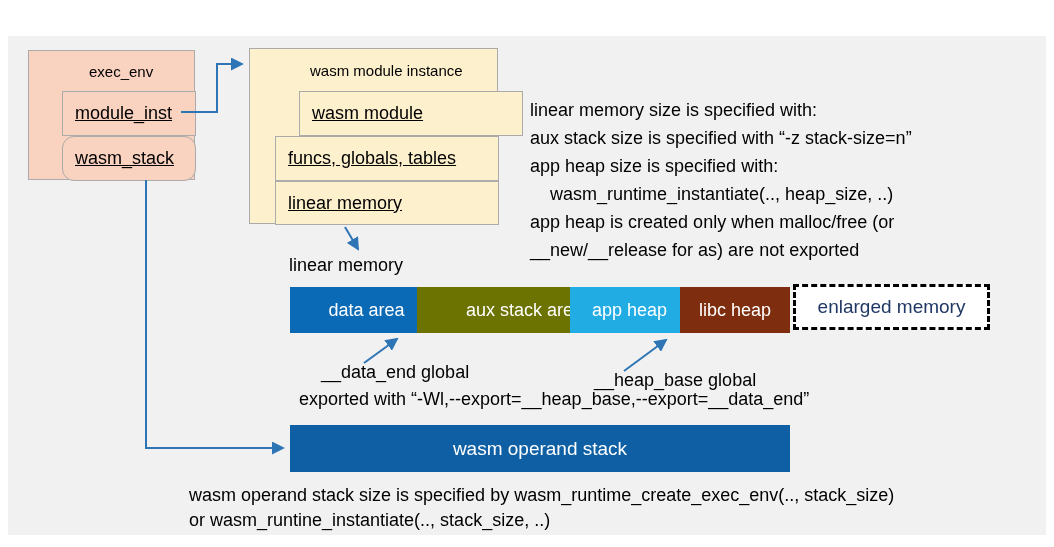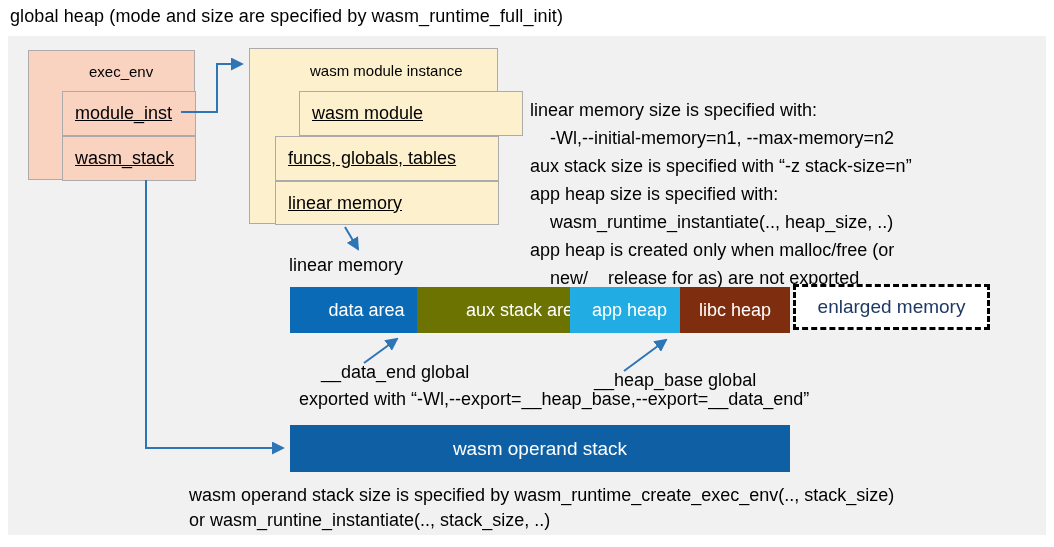--- a/index.html
+++ b/index.html
@@ -48,40 +48,38 @@
           display:flex;align-items:center;justify-content:center;color:#fff;font-size:19px;}
   .op-note{position:absolute;left:181px;top:447px;font-size:18px;line-height:25px;white-space:nowrap;}
   
   svg.overlay{position:absolute;inset:0;width:1054px;height:547px;pointer-events:none;}
 </style>
 </head>
 <body>
 
 <div class="stage">
 
-  <div class="title">global heap (mode and size are specified by wasm_runtime_full_init)</div>
 
   <div class="canvas">
 
     <div class="obox pink exec-env">
       <div class="hdr">exec_env</div>
       <div class="irow pink" style="left:33px;top:40px;width:134px;height:45px;">module_inst</div>
-      <div class="irow pink" style="left:33px;top:85px;width:134px;height:45px;">wasm_stack</div>
+      <div class="irow pink" style="left:33px;top:85px;width:134px;height:45px;border-radius:12px;">wasm_stack</div>
     </div>
 
     <div class="obox cream mod-inst">
       <div class="hdr">wasm module instance</div>
       <div class="irow cream" style="left:25px;top:42px;width:224px;height:45px;margin-left:24px;">wasm module</div>
       <div class="irow cream" style="left:25px;top:87px;width:224px;height:45px;">funcs, globals, tables</div>
       <div class="irow cream" style="left:25px;top:132px;width:224px;height:44px;">linear memory</div>
     </div>
 
     <div class="notes">
       <div class="nline">linear memory size is specified with:</div>
-      <div class="nline indent">-Wl,--initial-memory=n1, --max-memory=n2</div>
       <div class="nline">aux stack size is specified with “-z stack-size=n”</div>
       <div class="nline">app heap size is specified with:</div>
       <div class="nline indent">wasm_runtime_instantiate(.., heap_size, ..)</div>
       <div class="nline">app heap is created only when malloc/free (or</div>
       <div class="nline">__new/__release for as) are not exported</div>
     </div>
 
     <div class="lm-label">linear memory</div>
     <div class="lm-bar">
       <div class="seg seg-data">data area</div>

